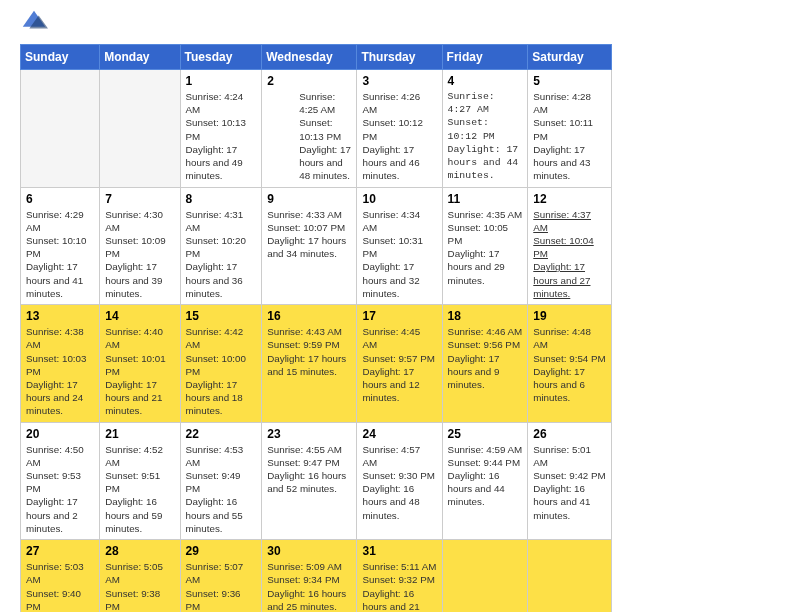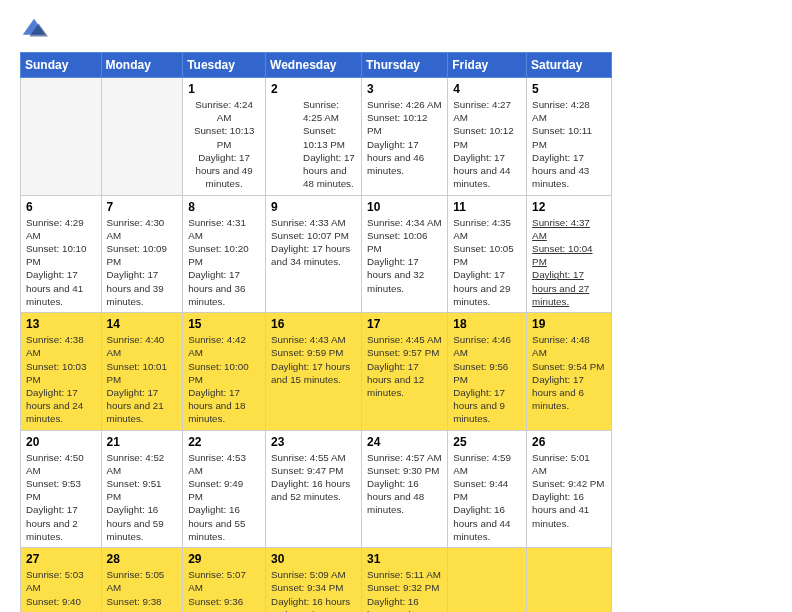--- a/index.html
+++ b/index.html
@@ -6,21 +6,21 @@
     body {
       font-family: Arial, sans-serif;
       background: #fff;
       width: 792px;
       height: 612px;
       overflow: hidden;
     }
     .page {
       width: 632px;
       height: 612px;
-      padding: 16px 20px 10px 20px;
+      padding: 8px 20px 10px 20px;
       position: relative;
       border-radius: 23px;
     }
     .header {
       display: flex;
       justify-content: space-between;
       align-items: flex-start;
       margin-bottom: 8px;
     }
     .logo {
@@ -120,39 +120,39 @@
           <th>Friday</th>
           <th>Saturday</th>
         </tr>
     </thead>
     <tbody id="calendar-body">
     <tr>
           <td class="empty"></td>
           <td class="empty"></td>
           <td>
             <div class="day-number">1</div>
-            <div class="day-info" style="white-space: pre-line; text-align: center;">Sunrise: 4:24 AM
+            <div class="day-info" style="white-space: pre-line;">Sunrise: 4:24 AM
 Sunset: 10:13 PM
 Daylight: 17 hours and 49 minutes.</div>
           </td>
           <td>
             <div class="day-number">2</div>
             <div class="day-info" style="white-space: pre-line; margin-left: 32px;">Sunrise: 4:25 AM
 Sunset: 10:13 PM
 Daylight: 17 hours and 48 minutes.</div>
           </td>
           <td>
             <div class="day-number">3</div>
             <div class="day-info" style="white-space: pre-line;">Sunrise: 4:26 AM
 Sunset: 10:12 PM
 Daylight: 17 hours and 46 minutes.</div>
           </td>
           <td>
             <div class="day-number">4</div>
-            <div class="day-info" style="white-space: pre-line;">Sunrise: 4:27 AM
+            <div class="day-info" style="white-space: pre-line; font-family: Liberation Mono, monospace;">Sunrise: 4:27 AM
 Sunset: 10:12 PM
 Daylight: 17 hours and 44 minutes.</div>
           </td>
           <td>
             <div class="day-number">5</div>
             <div class="day-info" style="white-space: pre-line;">Sunrise: 4:28 AM
 Sunset: 10:11 PM
 Daylight: 17 hours and 43 minutes.</div>
           </td>
         </tr>
@@ -177,21 +177,21 @@
           </td>
           <td>
             <div class="day-number">9</div>
             <div class="day-info" style="white-space: pre-line;">Sunrise: 4:33 AM
 Sunset: 10:07 PM
 Daylight: 17 hours and 34 minutes.</div>
           </td>
           <td>
             <div class="day-number">10</div>
             <div class="day-info" style="white-space: pre-line;">Sunrise: 4:34 AM
-Sunset: 10:06 PM
+Sunset: 10:31 PM
 Daylight: 17 hours and 32 minutes.</div>
           </td>
           <td>
             <div class="day-number">11</div>
             <div class="day-info" style="white-space: pre-line;">Sunrise: 4:35 AM
 Sunset: 10:05 PM
 Daylight: 17 hours and 29 minutes.</div>
           </td>
           <td>
             <div class="day-number">12</div>

